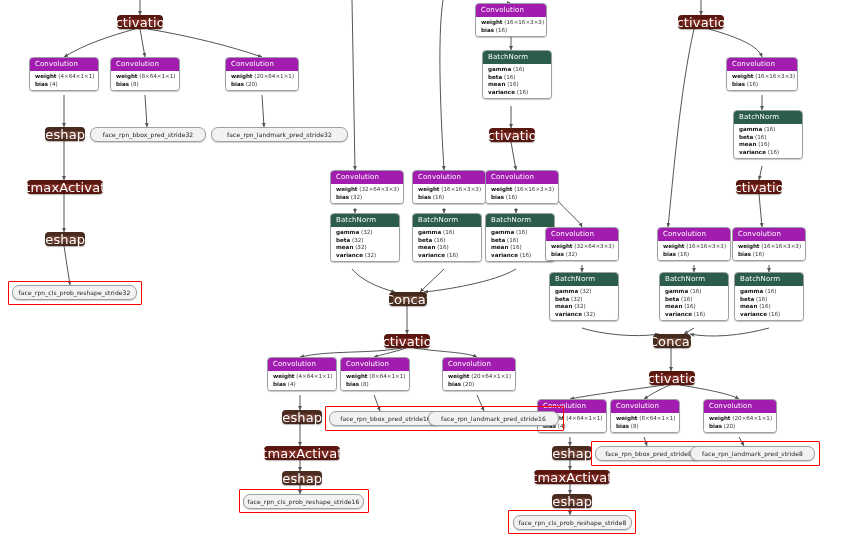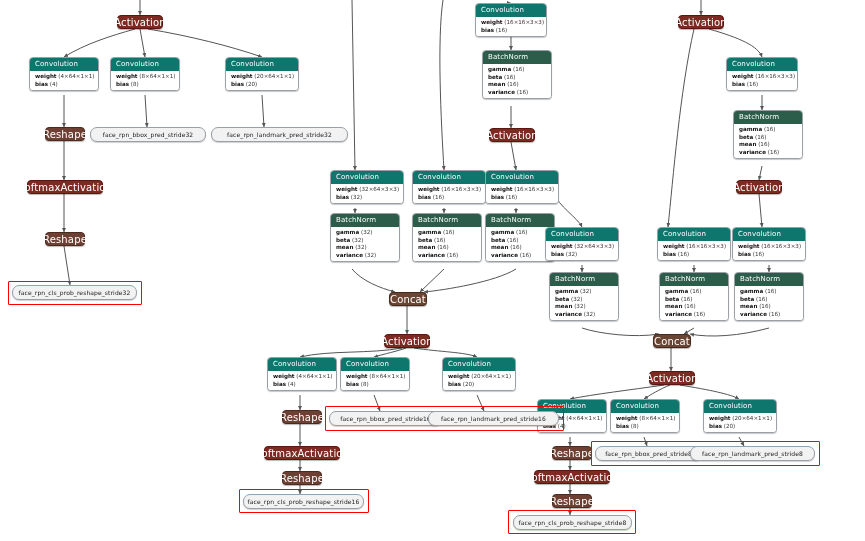--- a/index.html
+++ b/index.html
@@ -6,34 +6,34 @@
   body{width:865px;height:541px;position:relative;overflow:hidden;
        font-family:"DejaVu Sans","Liberation Sans",sans-serif;}
   #canvas{position:absolute;inset:0;width:865px;height:541px;}
   svg#edges{position:absolute;left:0;top:0;width:865px;height:541px;pointer-events:none;}
 
   
   .node{position:absolute;box-sizing:border-box;border-radius:4px;}
 
   
   .op{display:flex;align-items:center;justify-content:center;
-      color:#ffffff;font-size:10px;letter-spacing:.15px;
-      border:1px solid #737373;border-radius:4px;
+      color:#ffffff;font-size:13px;letter-spacing:.15px;
+      border:4px solid #737373;border-radius:4px;
       box-shadow:0 1px 1px rgba(0,0,0,.28);white-space:nowrap;}
   .op.act{background:#7c2a22;border-color:#58170f;}
   .op.softmax{background:#7c2a22;border-color:#58170f;}
   .op.reshape{background:#6e4034;border-color:#4b2a20;}
   .op.concat{background:#6b4534;border-color:#472a1e;}
 
   
   .pnode{background:#ffffff;border:1px solid #9aa0a6;border-radius:4px;
          box-shadow:0 1px 1px rgba(0,0,0,.22);overflow:hidden;}
   .pnode .hd{color:#ffffff;font-size:7px;padding:2px 4px 2px 5px;
              line-height:9px;letter-spacing:.1px;}
-  .pnode.conv .hd{background:#0f766e;}
+  .pnode.conv .hd{background:#a21caf;}
   .pnode.bn   .hd{background:#2c5d4a;}
   .pnode .bd{padding:2px 4px 2px 5px;background:#fff;}
   .pnode .row{font-size:5.6px;line-height:7.6px;color:#111;white-space:nowrap;}
   .pnode .k{font-weight:bold;}
   .pnode .v{color:#333;}
 
   
   .term{position:absolute;box-sizing:border-box;display:flex;align-items:center;
         justify-content:center;background:#f2f2f2;border:1px solid #9aa0a6;
         border-radius:7px;color:#1a1a1a;font-size:6px;white-space:nowrap;

